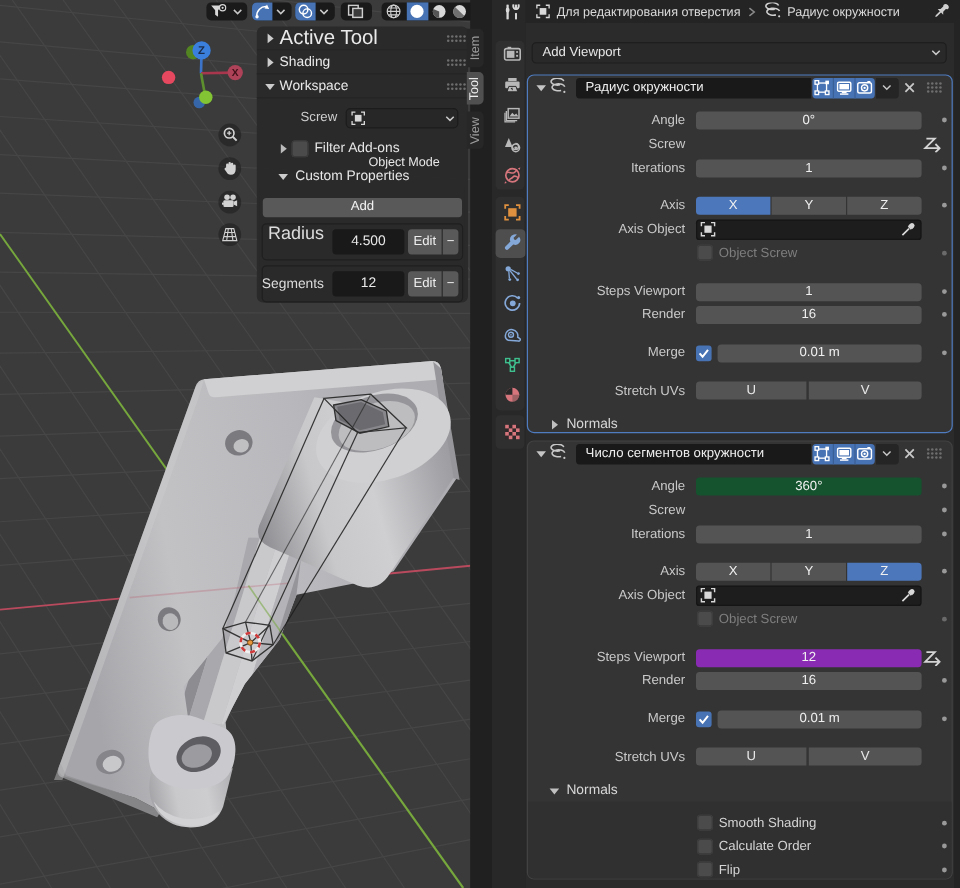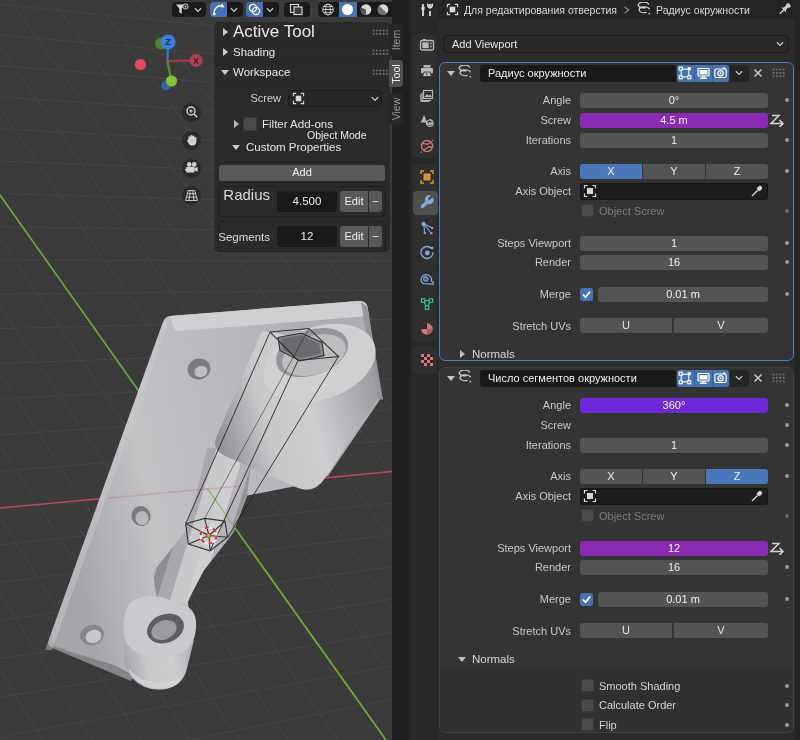--- a/index.html
+++ b/index.html
@@ -508,21 +508,20 @@
       <circle cx="11.7" cy="4.9" r="1.05" fill="#6e6e6e"></circle>
       <circle cx="1.5" cy="8.3" r="1.05" fill="#6e6e6e"></circle>
       <circle cx="4.9" cy="8.3" r="1.05" fill="#6e6e6e"></circle>
       <circle cx="8.3" cy="8.3" r="1.05" fill="#6e6e6e"></circle>
       <circle cx="11.7" cy="8.3" r="1.05" fill="#6e6e6e"></circle>
     </svg>
     <div style="position:absolute;right:229px;top:92px;width:200px;text-align:right;font-size:11px;line-height:16px;color:#c9c9c9;">Angle</div>
     <div style="position:absolute;left:580px;top:92.5px;width:188px;height:15px;background:#545454;border-radius:3px;font-size:11px;line-height:15px;text-align:center;color:#f0f0f0;">0°</div>
     <div style="position:absolute;left:785px;top:98.0px;width:4px;height:4px;border-radius:50%;background:#999999;"></div>
     <div style="position:absolute;right:229px;top:112px;width:200px;text-align:right;font-size:11px;line-height:16px;color:#c9c9c9;">Screw</div>
-    <div style="position:absolute;left:580px;top:112.5px;width:188px;height:15px;background:#8a2cb3;border-radius:3px;font-size:11px;line-height:15px;text-align:center;color:#f0f0f0;">4.5 m</div>
     <svg style="position:absolute;left:769px;top:113px" width="17" height="14" viewBox="0 0 17 14">
       <path d="M3,2.5 h7 l-8,8 h12 M10.5,7 l3.5,3.5 l-3.5,3.5" fill="none" stroke="#d5d5d5" stroke-width="1.5"></path>
     </svg>
     <div style="position:absolute;right:229px;top:132px;width:200px;text-align:right;font-size:11px;line-height:16px;color:#c9c9c9;">Iterations</div>
     <div style="position:absolute;left:580px;top:132.5px;width:188px;height:15px;background:#545454;border-radius:3px;font-size:11px;line-height:15px;text-align:center;color:#f0f0f0;">1</div>
     <div style="position:absolute;left:785px;top:138.0px;width:4px;height:4px;border-radius:50%;background:#999999;"></div>
     <div style="position:absolute;right:229px;top:163px;width:200px;text-align:right;font-size:11px;line-height:16px;color:#c9c9c9;">Axis</div>
     <div style="position:absolute;left:580px;top:163.5px;width:62px;height:15px;background:#4d77bb;border-radius:3px 0 0 3px;font-size:11px;line-height:15px;text-align:center;color:#f0f0f0;">X</div>
     <div style="position:absolute;left:643px;top:163.5px;width:62px;height:15px;background:#545454;border-radius:0;font-size:11px;line-height:15px;text-align:center;color:#f0f0f0;">Y</div>
     <div style="position:absolute;left:706px;top:163.5px;width:62px;height:15px;background:#545454;border-radius:0 3px 3px 0;font-size:11px;line-height:15px;text-align:center;color:#f0f0f0;">Z</div>
@@ -607,21 +606,21 @@
       <circle cx="1.5" cy="4.9" r="1.05" fill="#6e6e6e"></circle>
       <circle cx="4.9" cy="4.9" r="1.05" fill="#6e6e6e"></circle>
       <circle cx="8.3" cy="4.9" r="1.05" fill="#6e6e6e"></circle>
       <circle cx="11.7" cy="4.9" r="1.05" fill="#6e6e6e"></circle>
       <circle cx="1.5" cy="8.3" r="1.05" fill="#6e6e6e"></circle>
       <circle cx="4.9" cy="8.3" r="1.05" fill="#6e6e6e"></circle>
       <circle cx="8.3" cy="8.3" r="1.05" fill="#6e6e6e"></circle>
       <circle cx="11.7" cy="8.3" r="1.05" fill="#6e6e6e"></circle>
     </svg>
     <div style="position:absolute;right:229px;top:397px;width:200px;text-align:right;font-size:11px;line-height:16px;color:#c9c9c9;">Angle</div>
-    <div style="position:absolute;left:580px;top:397.5px;width:188px;height:15px;background:#6d28d9;border-radius:3px;font-size:11px;line-height:15px;text-align:center;color:#f0f0f0;">360°</div>
+    <div style="position:absolute;left:580px;top:397.5px;width:188px;height:15px;background:#14532d;border-radius:3px;font-size:11px;line-height:15px;text-align:center;color:#f0f0f0;">360°</div>
     <div style="position:absolute;left:785px;top:403.0px;width:4px;height:4px;border-radius:50%;background:#999999;"></div>
     <div style="position:absolute;right:229px;top:417px;width:200px;text-align:right;font-size:11px;line-height:16px;color:#c9c9c9;">Screw</div>
     <div style="position:absolute;left:785px;top:423.0px;width:4px;height:4px;border-radius:50%;background:#999999;"></div>
     <div style="position:absolute;right:229px;top:437px;width:200px;text-align:right;font-size:11px;line-height:16px;color:#c9c9c9;">Iterations</div>
     <div style="position:absolute;left:580px;top:437.5px;width:188px;height:15px;background:#545454;border-radius:3px;font-size:11px;line-height:15px;text-align:center;color:#f0f0f0;">1</div>
     <div style="position:absolute;left:785px;top:443.0px;width:4px;height:4px;border-radius:50%;background:#999999;"></div>
     <div style="position:absolute;right:229px;top:468px;width:200px;text-align:right;font-size:11px;line-height:16px;color:#c9c9c9;">Axis</div>
     <div style="position:absolute;left:580px;top:468.5px;width:62px;height:15px;background:#545454;border-radius:3px 0 0 3px;font-size:11px;line-height:15px;text-align:center;color:#f0f0f0;">X</div>
     <div style="position:absolute;left:643px;top:468.5px;width:62px;height:15px;background:#545454;border-radius:0;font-size:11px;line-height:15px;text-align:center;color:#f0f0f0;">Y</div>
     <div style="position:absolute;left:706px;top:468.5px;width:62px;height:15px;background:#4d77bb;border-radius:0 3px 3px 0;font-size:11px;line-height:15px;text-align:center;color:#f0f0f0;">Z</div>

